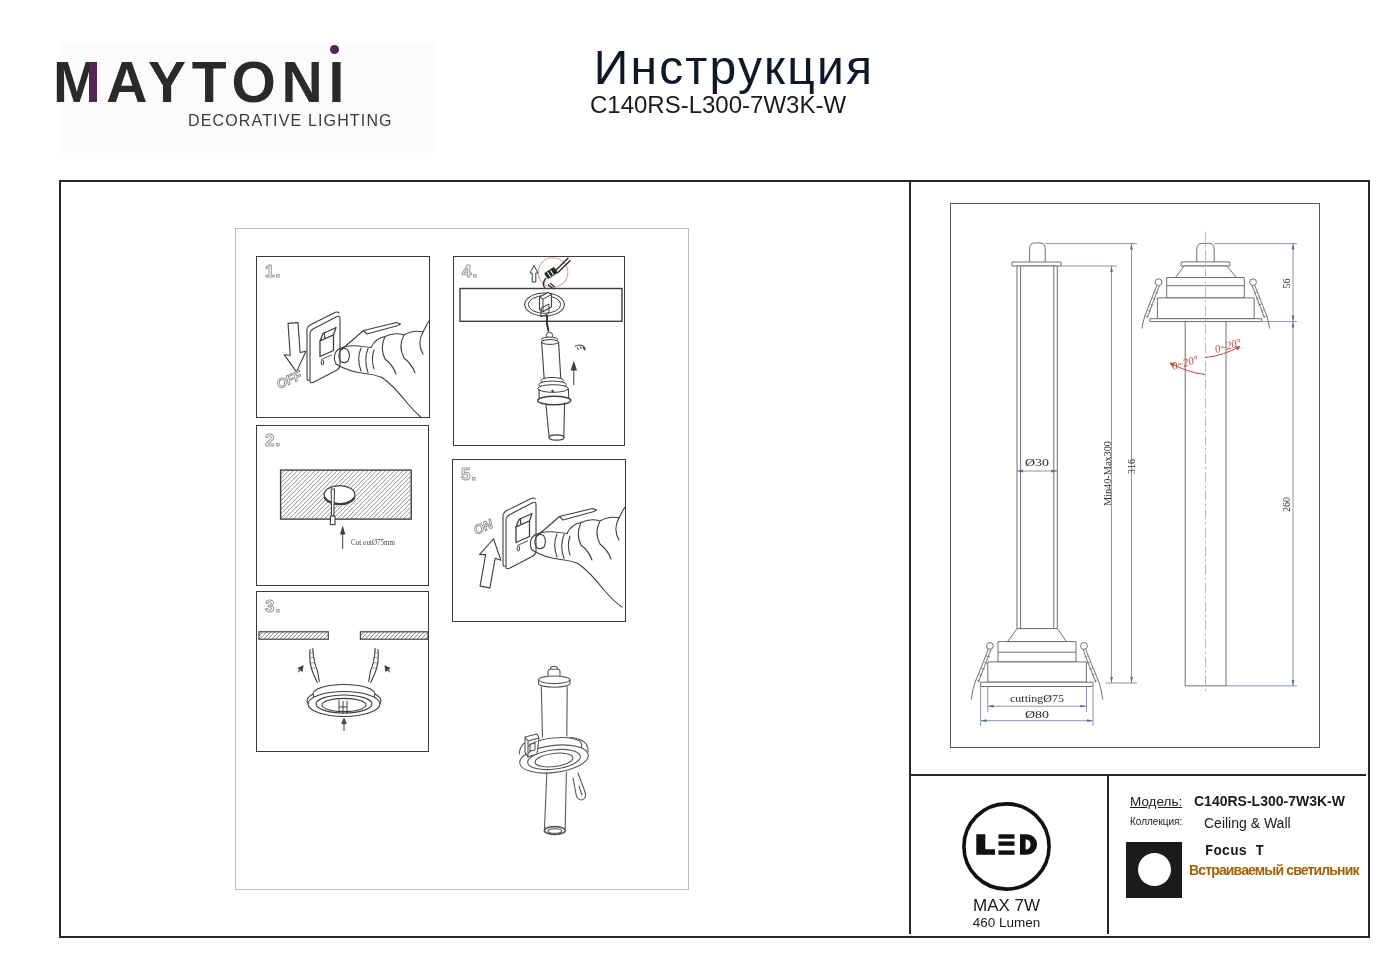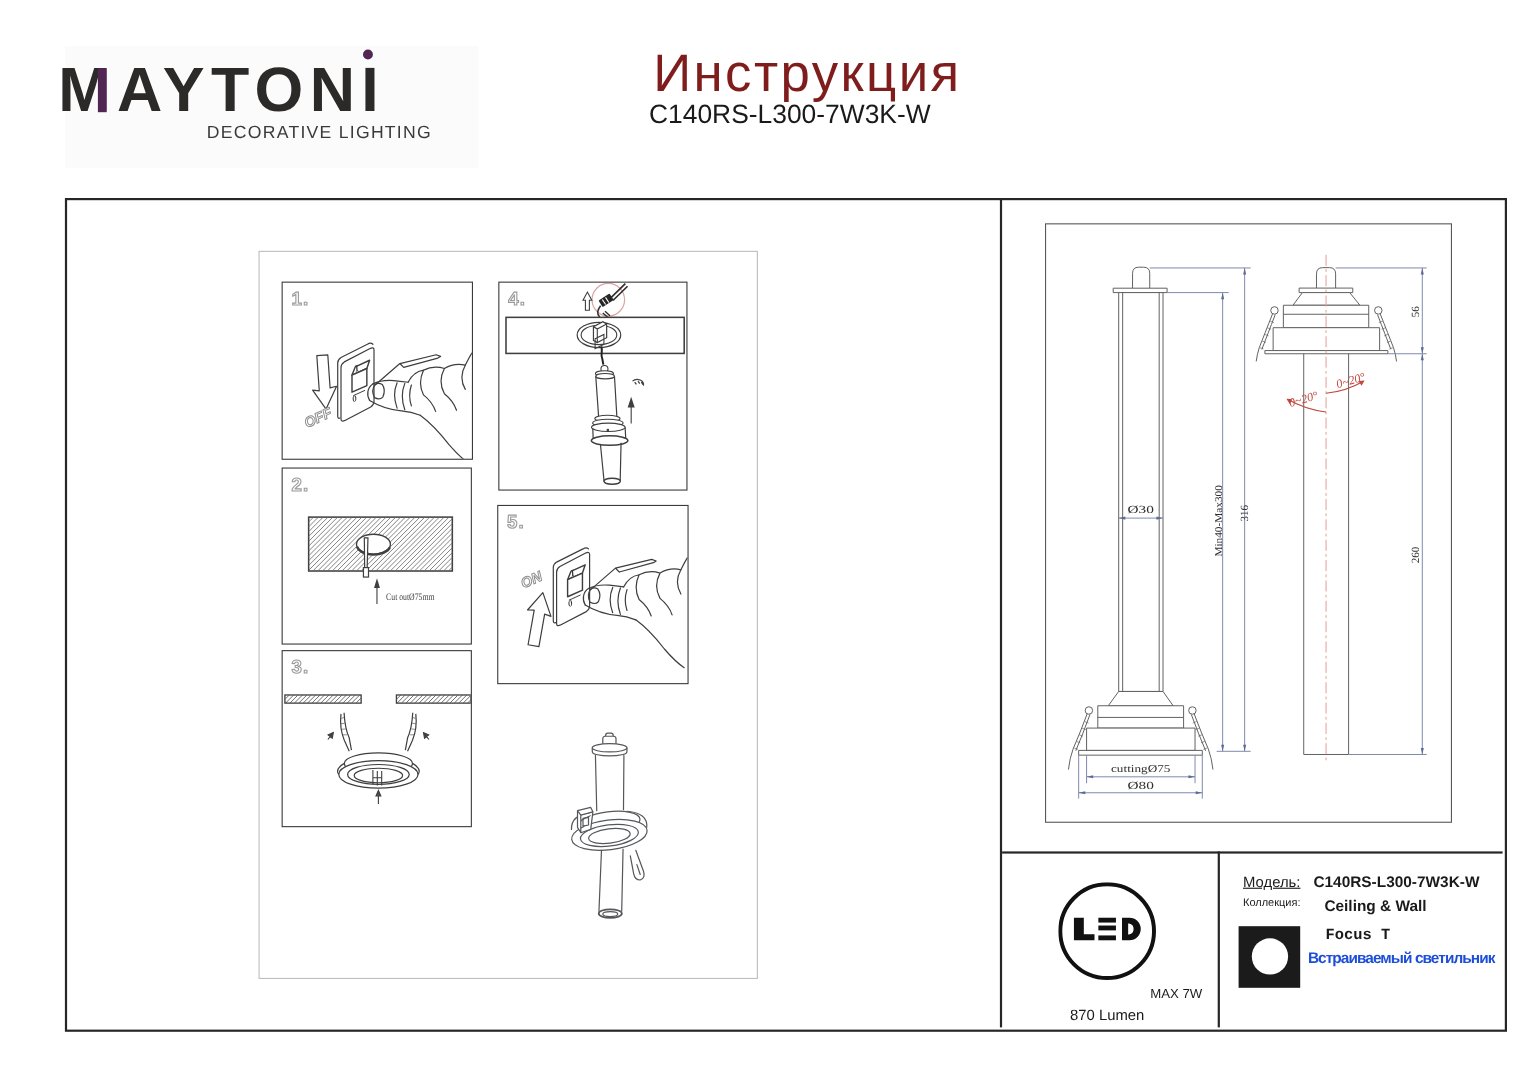--- a/index.html
+++ b/index.html
@@ -61,21 +61,21 @@
 <div class="abs" style="left:33px;top:54px;width:380px;height:62px;">
   <div style="font-weight:bold;font-size:57px;letter-spacing:5.8px;color:#2b2a29;line-height:1;white-space:nowrap;">MAYTONI</div>
 </div>
 
 <div class="abs" style="left:69px;top:62px;width:8px;height:40px;background:#522653;"></div>
 
 <div class="abs" style="left:310px;top:45px;width:9px;height:9px;border-radius:50%;background:#522653;"></div>
 
 <div class="abs" style="left:168px;top:112px;font-size:16px;letter-spacing:1.15px;color:#3a3a3a;white-space:nowrap;">DECORATIVE LIGHTING</div>
 
-<div class="abs" style="left:419px;top:40px;width:590px;text-align:center;font-size:48px;letter-spacing:2.2px;color:#7f1d1d;">Инструкция</div>
+<div class="abs" style="left:419px;top:40px;width:590px;text-align:center;font-size:48px;letter-spacing:2.2px;color:#0f172a;">Инструкция</div>
 
 <div class="abs" style="left:420px;top:91px;width:556px;text-align:center;font-size:24px;color:#1a1a1a;">C140RS-L300-7W3K-W</div>
 
 <div class="abs" style="left:39px;top:180px;width:1307px;height:754px;border:2px solid #262626;"></div>
 
 <div class="abs" style="left:889px;top:180px;width:2px;height:754px;background:#262626;"></div>
 
 <div class="abs" style="left:215px;top:228px;width:452px;height:660px;border:1px solid #bdbdbd;"></div>
 
 <div class="box" style="left:256px;top:256px;width:172px;height:160px;">
@@ -360,28 +360,28 @@
   <svg width="89" height="89" viewBox="0 0 89 89">
     <circle cx="44.5" cy="44.5" r="42.6" fill="none" stroke="#111" stroke-width="3.6"></circle>
     <path d="M14.3,32.3 L23.3,32.3 L23.3,47.3 L33,47.3 L33,52.8 L14.3,52.8 Z" fill="#111"></path>
     <rect x="36.5" y="32.3" width="16" height="4.4" fill="#111"></rect>
     <rect x="36.5" y="39.4" width="16" height="4.4" fill="#111"></rect>
     <rect x="36.5" y="48.4" width="16" height="4.4" fill="#111"></rect>
     <path fill-rule="evenodd" d="M58,32.3 L64.8,32.3 A10.25,10.25 0 0 1 64.8,52.8 L58,52.8 Z M63.6,37.5 L64.4,37.5 A5.15,5.15 0 0 1 64.4,47.6 L63.6,47.6 Z" fill="#111"></path>
   </svg>
 </div>
 
-<div class="abs" style="left:900px;top:896px;width:173px;text-align:right;font-size:12px;color:#1a1a1a;">MAX 7W</div>
-
-<div class="abs" style="left:900px;top:915px;width:173px;text-align:center;font-size:13.5px;color:#1a1a1a;">870 Lumen</div>
+<div class="abs" style="left:900px;top:896px;width:173px;text-align:center;font-size:17px;color:#1a1a1a;">MAX 7W</div>
+
+<div class="abs" style="left:900px;top:915px;width:173px;text-align:center;font-size:13.5px;color:#1a1a1a;">460 Lumen</div>
 
 <div class="abs" style="left:1110px;top:794px;font-size:13.5px;color:#1a1a1a;text-decoration:underline;">Модель:</div>
 <div class="abs" style="left:1174px;top:793px;font-size:14px;font-weight:bold;color:#1a1a1a;">C140RS-L300-7W3K-W</div>
 
 <div class="abs" style="left:1110px;top:816px;font-size:10px;color:#1a1a1a;">Коллекция:</div>
-<div class="abs" style="left:1184px;top:815px;font-size:14px;font-weight:bold;color:#1a1a1a;">Ceiling &amp; Wall</div>
+<div class="abs" style="left:1184px;top:815px;font-size:14px;font-weight:normal;color:#1a1a1a;">Ceiling &amp; Wall</div>
 
 <div class="abs" style="left:1106px;top:842px;width:56px;height:56px;background:#1b1b1b;"></div>
 <div class="abs" style="left:1118px;top:853px;width:33px;height:33px;border-radius:50%;background:#fff;"></div>
 
 <div class="abs" style="left:1185px;top:843px;font-size:14px;font-weight:bold;color:#1a1a1a;font-family:Liberation Mono, monospace;">Focus T</div>
 
-<div class="abs" style="left:1169px;top:862px;font-size:14px;font-weight:bold;letter-spacing:-0.85px;color:#1d4ed8;text-align:center;">Встраиваемый светильник</div>
+<div class="abs" style="left:1169px;top:862px;font-size:14px;font-weight:bold;letter-spacing:-0.85px;color:#a16207;text-align:center;">Встраиваемый светильник</div>
 
 </body></html>

